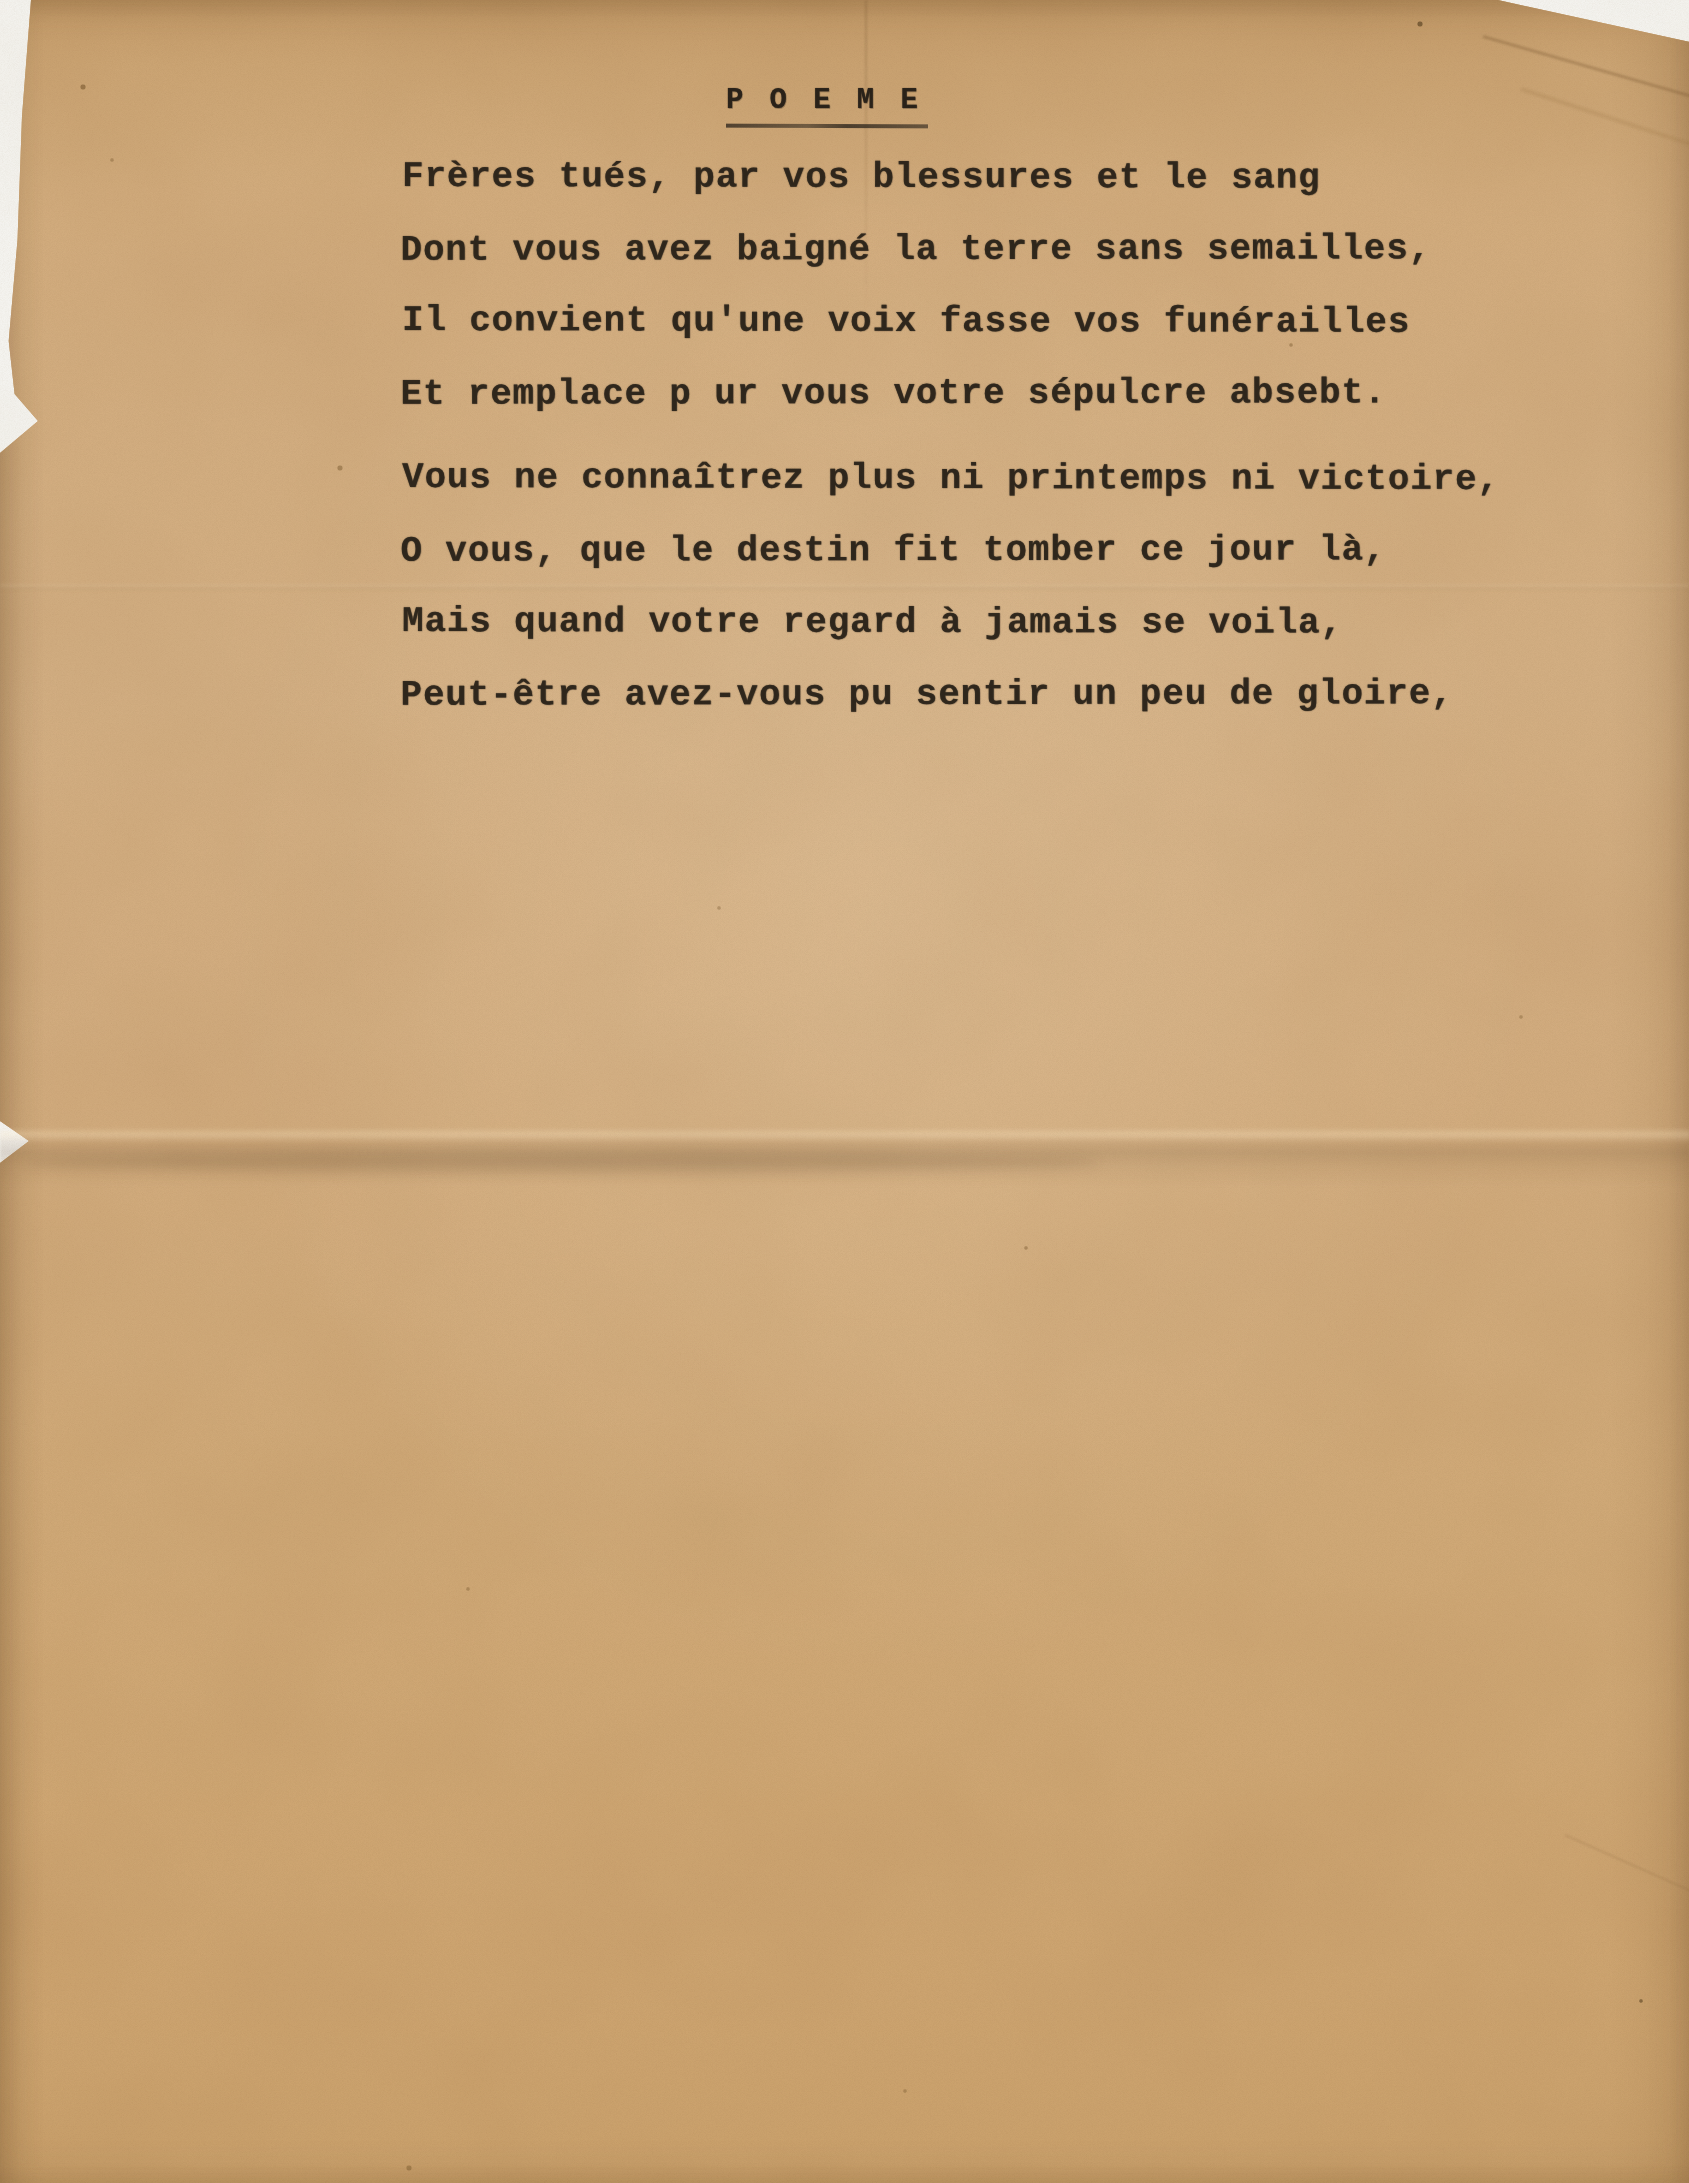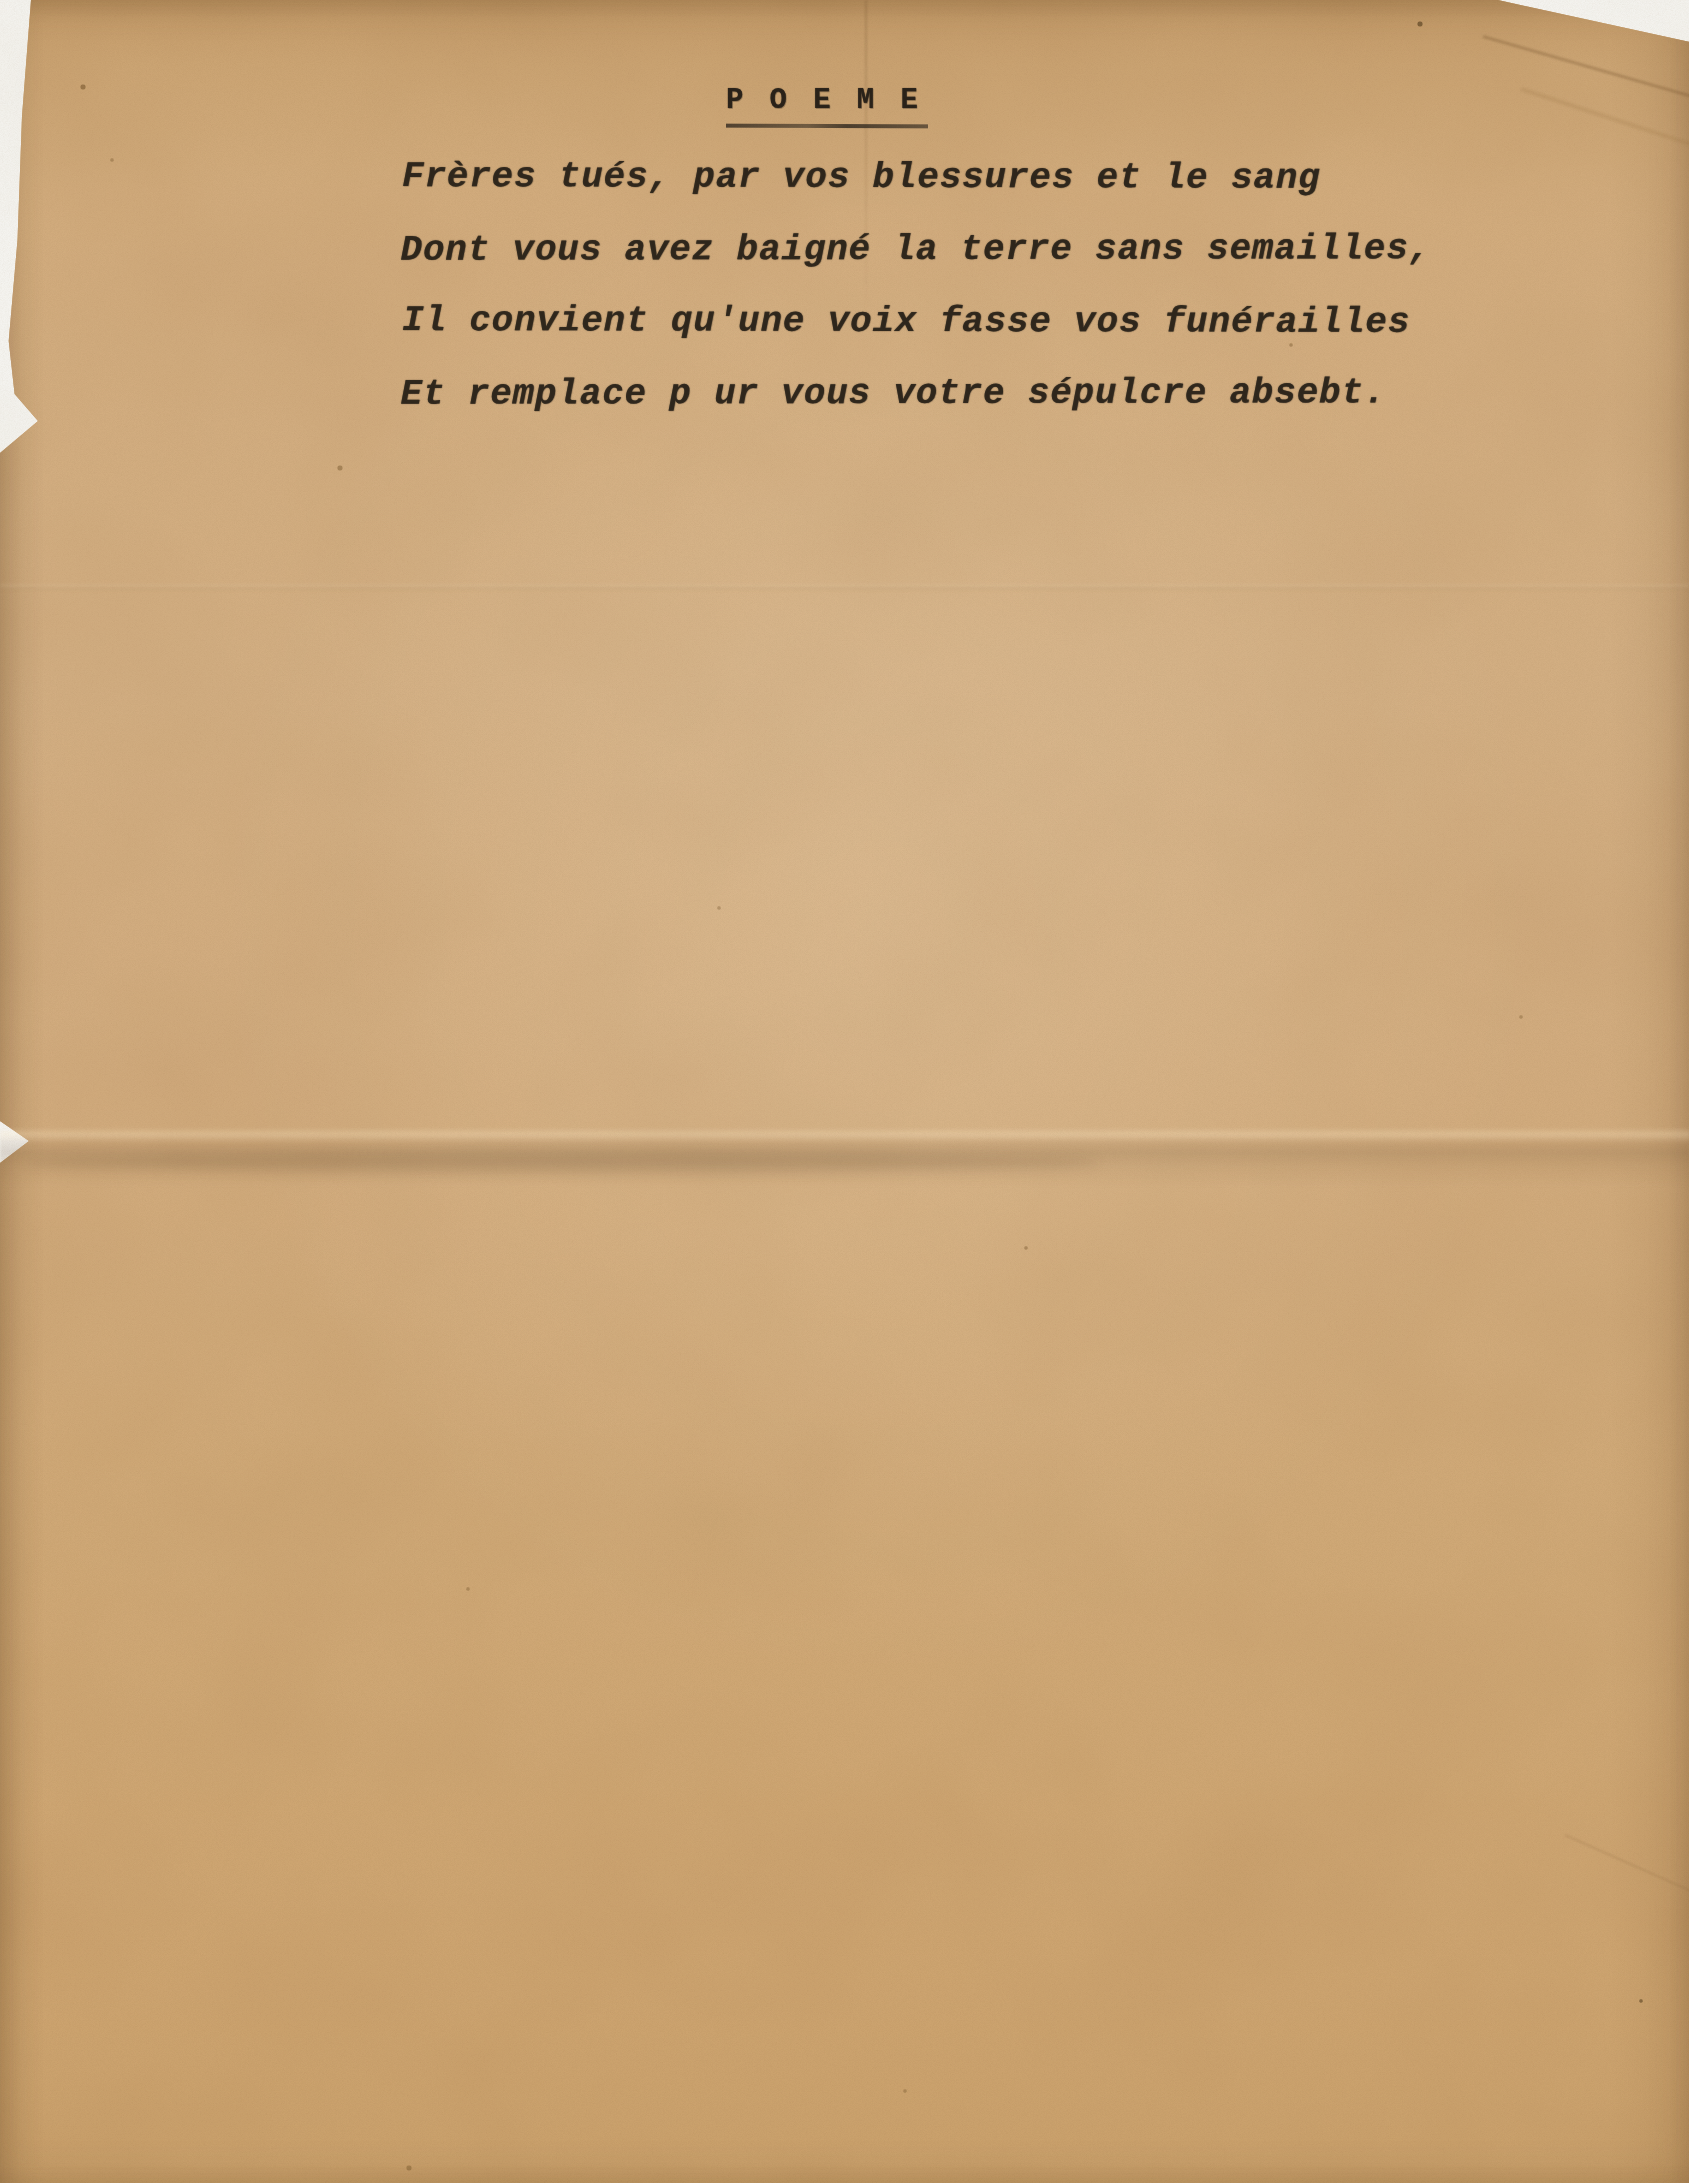--- a/index.html
+++ b/index.html
@@ -127,21 +127,21 @@
     transform:rotate(0.2deg);
     filter:blur(0.4px);
   }
   .text-col{
     position:absolute;left:402px;top:142px;
     color:rgba(42,35,26,0.86);
     font-size:36px;font-weight:700;letter-spacing:0.8px;
     text-shadow:0 0 1.2px rgba(42,35,26,0.75), 0.7px 0.4px 0 rgba(42,35,26,0.18);
     filter:blur(0.3px);
   }
-  .stanza{margin:0 0 13px 0;font-style:italic;}
+  .stanza{margin:0 0 13px 0;}
   .line{height:72px;line-height:72px;white-space:pre;}
   .stanza .line:nth-child(odd){transform:rotate(0.10deg);}
   .stanza .line:nth-child(even){transform:rotate(-0.08deg) translateX(-1.5px);}
   
   .grain{
     position:absolute;left:0;top:0;width:1690px;height:2183px;
     mix-blend-mode:multiply;opacity:0.55;pointer-events:none;
   }
 </style>
 </head>
@@ -164,20 +164,26 @@
   <div class="title-underline"></div>
 </div>
 
 <div class="text-col">
   <div class="stanza">
     <div class="line">Frères tués, par vos blessures et le sang</div>
     <div class="line">Dont vous avez baigné la terre sans semailles,</div>
     <div class="line">Il convient qu'une voix fasse vos funérailles</div>
     <div class="line">Et remplace p ur vous votre sépulcre absebt.</div>
   </div>
+  <div class="stanza">
+    <div class="line">Vous ne connaîtrez plus ni printemps ni victoire,</div>
+    <div class="line">O vous, que le destin fit tomber ce jour là,</div>
+    <div class="line">Mais quand votre regard à jamais se voila,</div>
+    <div class="line">Peut-être avez-vous pu sentir un peu de gloire,</div>
+  </div>
 </div>
 
 <svg class="grain" width="1690" height="2183" viewBox="0 0 2322 3000" preserveAspectRatio="none" xmlns="http://www.w3.org/2000/svg">
   <defs>
     <filter id="fineGrain" x="0" y="0" width="100%" height="100%">
       <feTurbulence type="fractalNoise" baseFrequency="0.85" numOctaves="2" seed="7" stitchTiles="stitch" result="n"></feTurbulence>
       <feColorMatrix in="n" type="matrix" values="0 0 0 0 0.36  0 0 0 0 0.27  0 0 0 0 0.15  0.5 0.5 0.5 0 -0.62"></feColorMatrix>
     </filter>
     <filter id="blotch" x="0" y="0" width="100%" height="100%">
       <feTurbulence type="fractalNoise" baseFrequency="0.0035" numOctaves="3" seed="11" stitchTiles="stitch" result="b"></feTurbulence>

